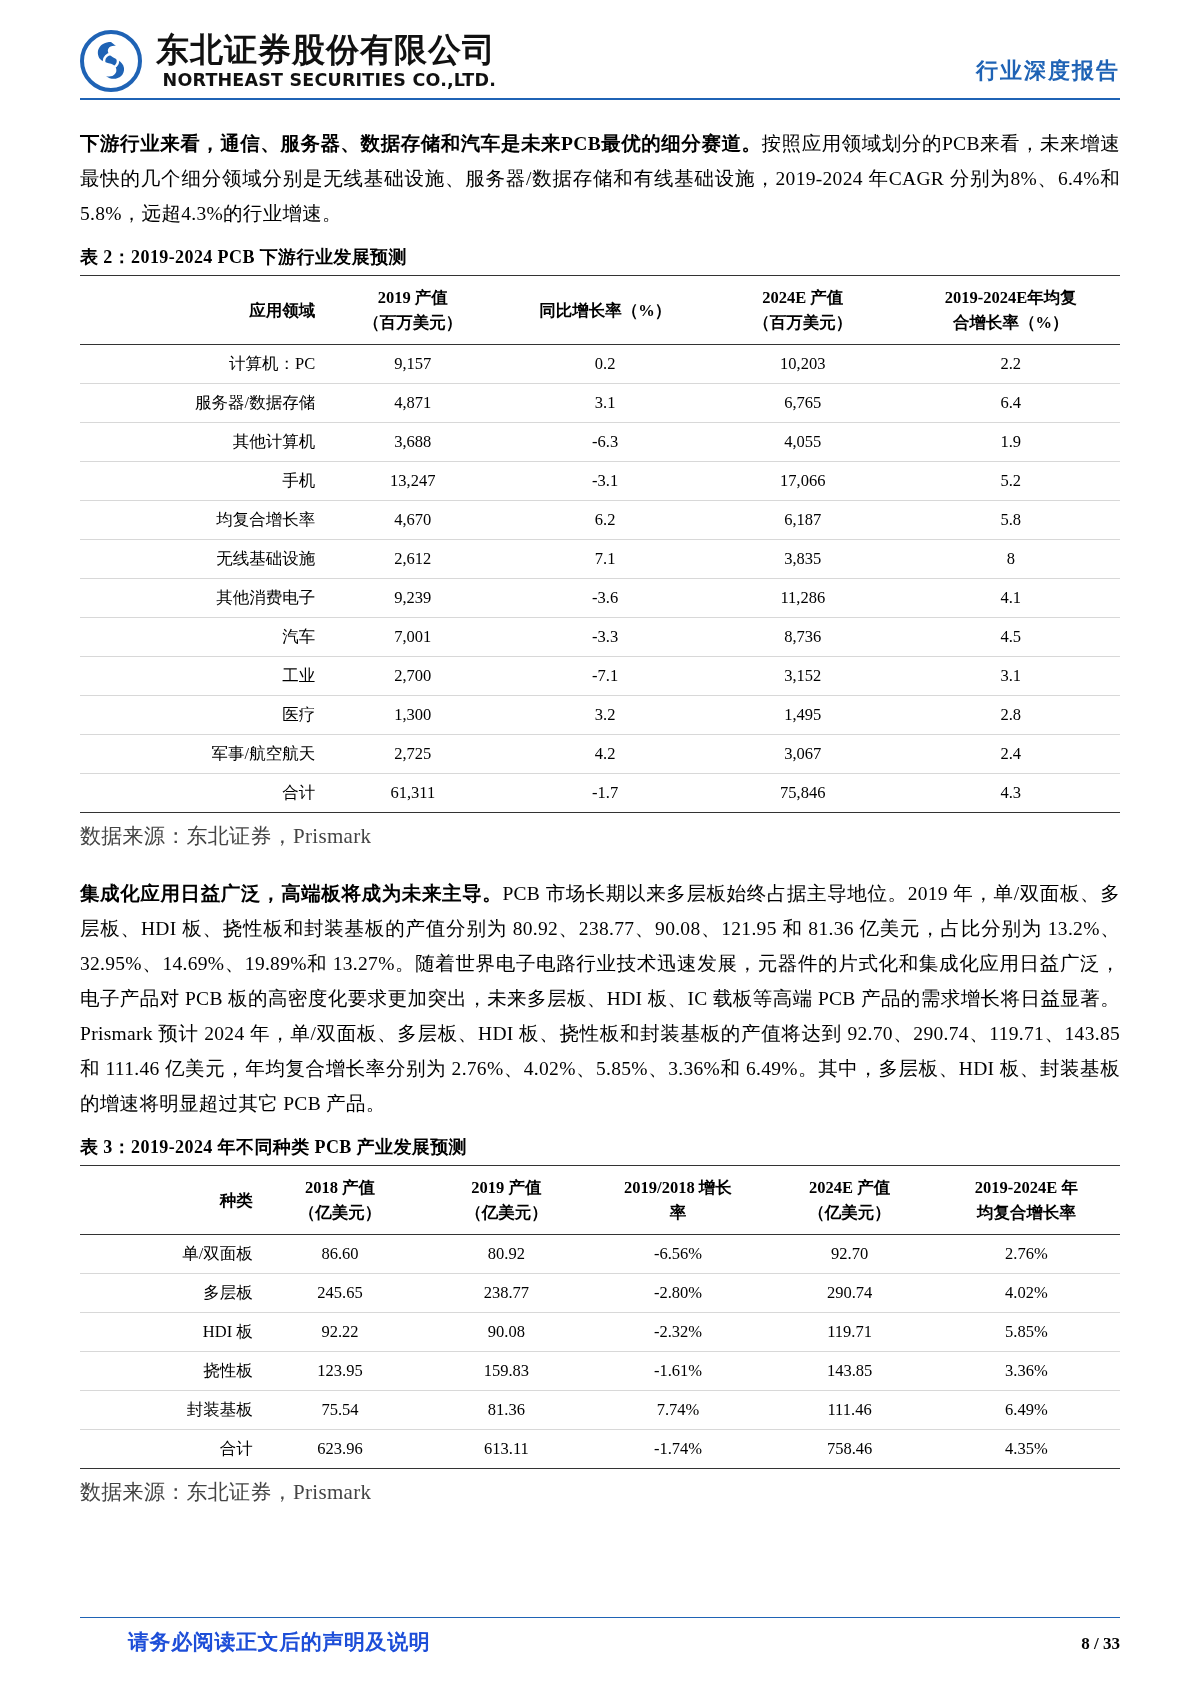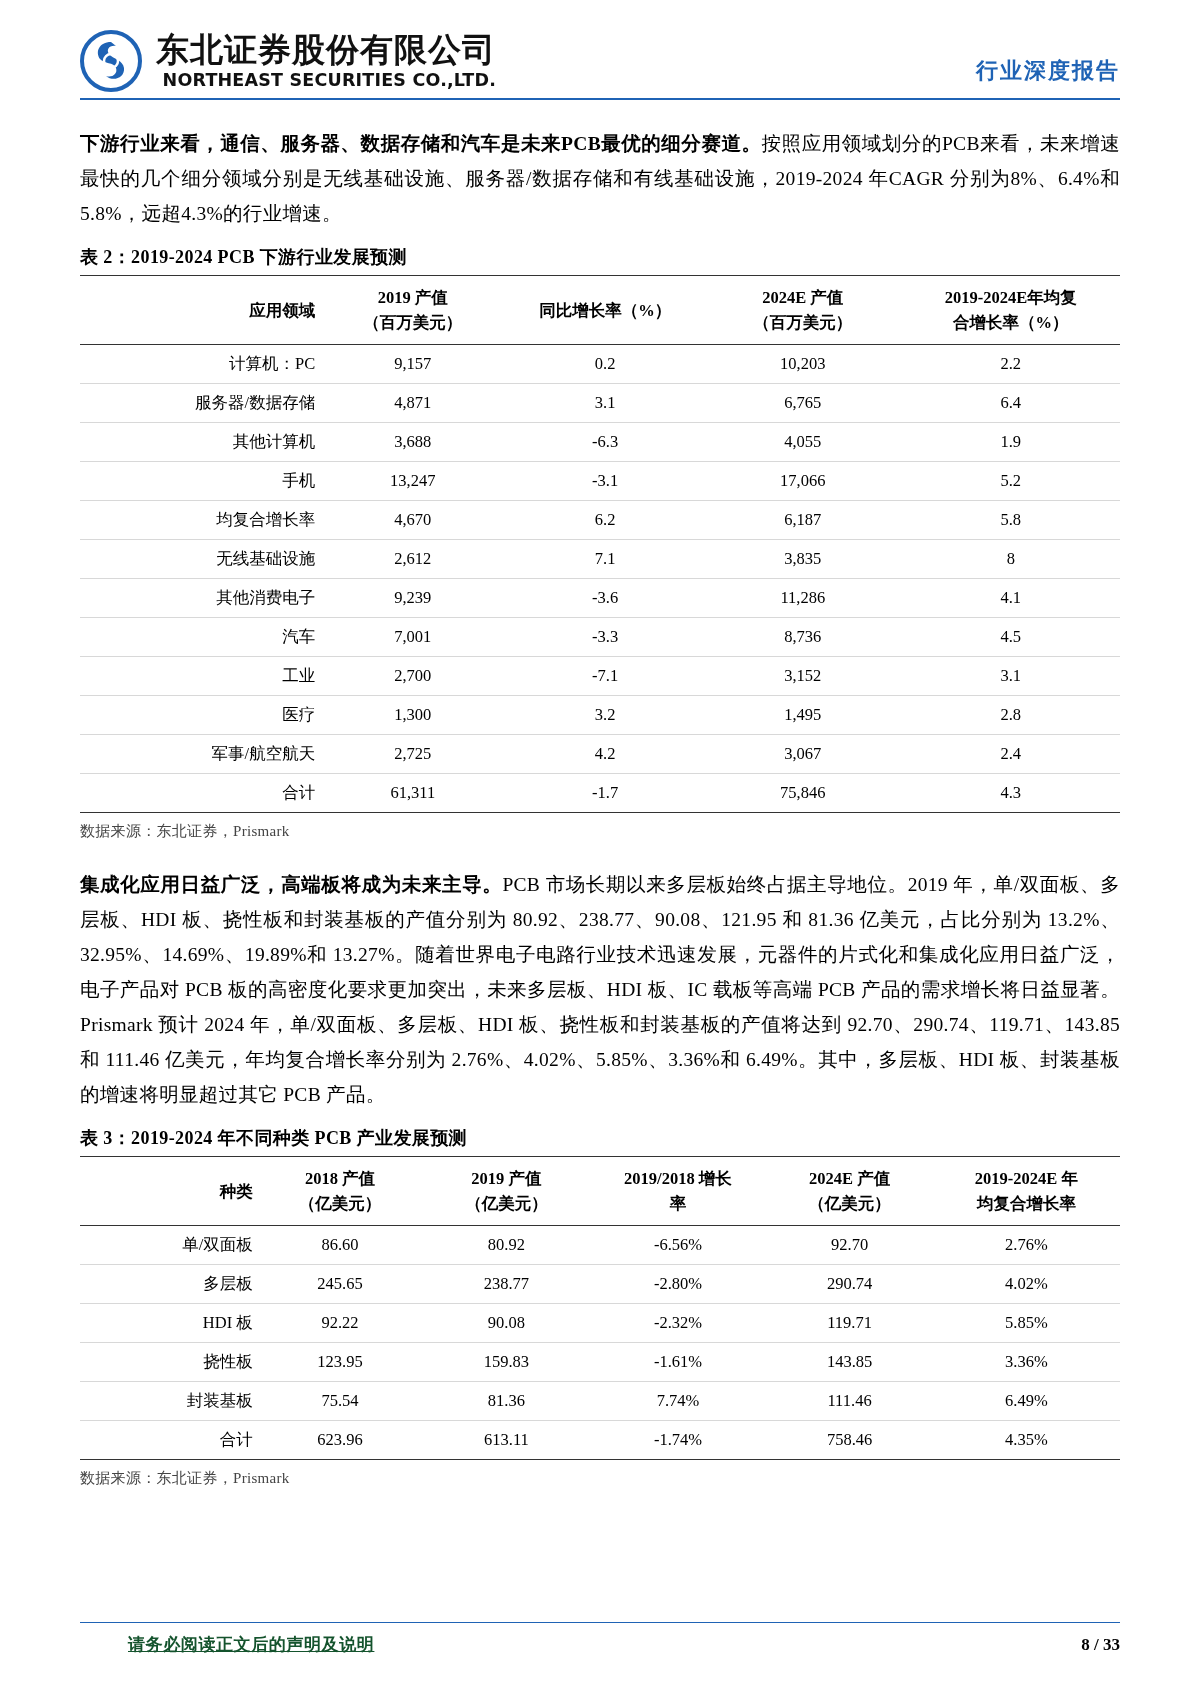--- a/index.html
+++ b/index.html
@@ -127,21 +127,21 @@
     font-size: 16.5px;
   }
   table.dt tbody tr:last-child td {
     border-bottom: 1.6px solid #333;
   }
   table.dt td.lbl, table.dt th.lbl {
     text-align: right;
     padding-left: 10px;
   }
   .src {
-    font-size: 15px;
+    font-size: 21px;
     color: #444;
     margin-top: 9px;
     letter-spacing: 0.3px;
   }
 
   
   table.t2 col.c0 { width: 23%; }
   table.t2 col.c1 { width: 18%; }
   table.t2 col.c2 { width: 19%; }
   table.t2 col.c3 { width: 19%; }
@@ -165,26 +165,25 @@
   .ftr-rule {
     border-top: 1.6px solid #1f63b5;
     margin-bottom: 10px;
   }
   .ftr-row {
     display: flex;
     align-items: baseline;
     justify-content: space-between;
   }
   .ftr-note {
-    font-size: 17px;
-    font-weight: bold;
-    color: #14532d;
+    font-size: 21px;
+    font-weight: bold;
+    color: #1d4ed8;
     letter-spacing: 0.6px;
     margin-left: 48px;
-    text-decoration: underline;
   }
   .ftr-page {
     font-size: 17px;
     font-weight: bold;
     color: #000;
   }
 </style>
 </head>
 <body>
 

